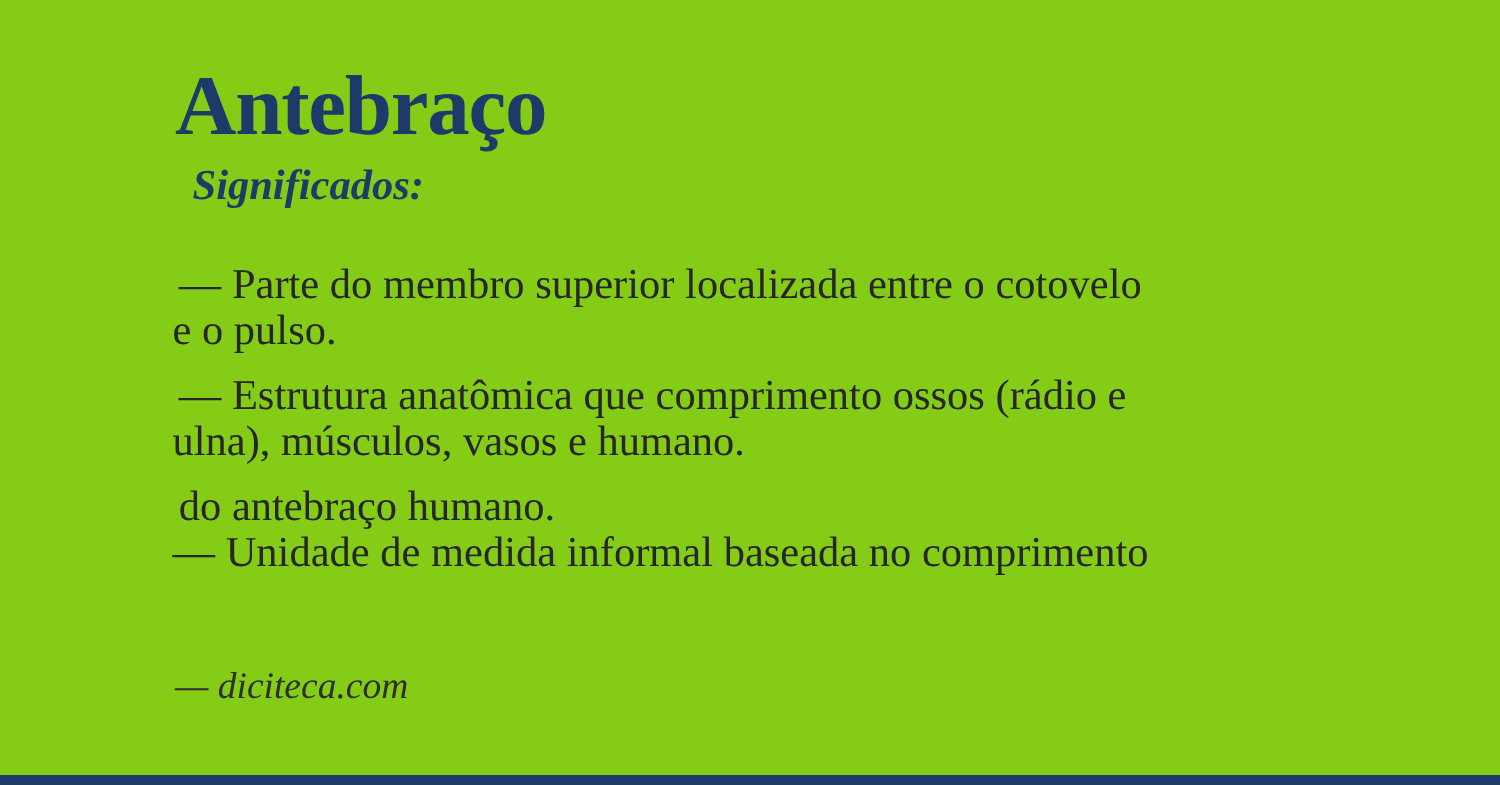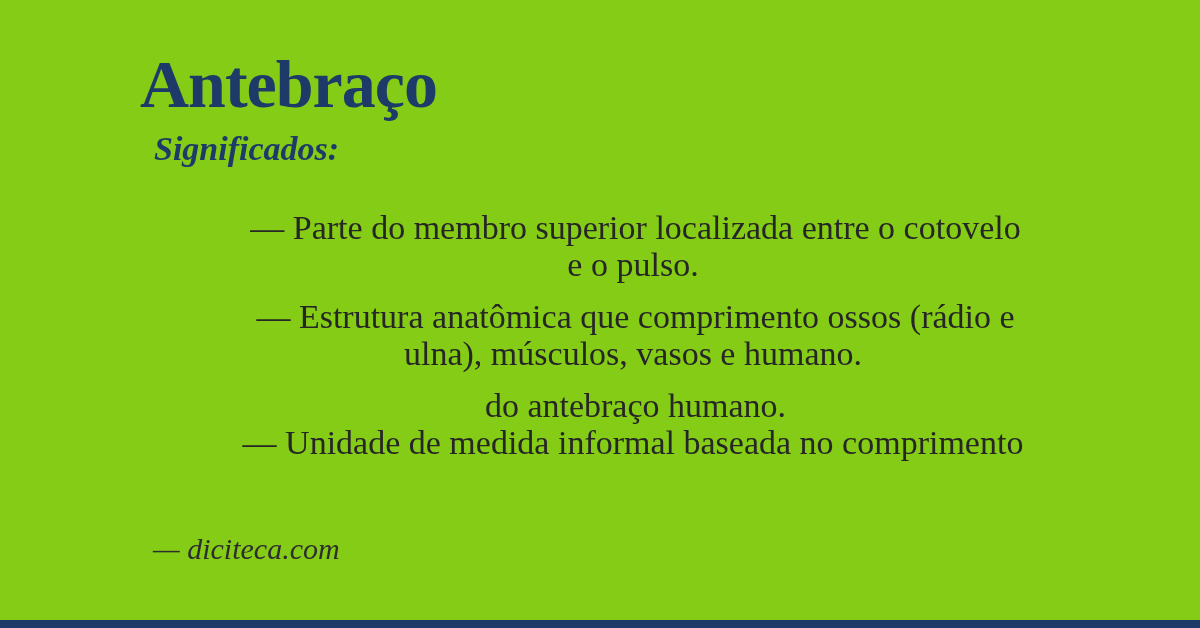--- a/index.html
+++ b/index.html
@@ -38,37 +38,36 @@
     font-style: italic;
     line-height: 1.1;
     color: #1e3a68;
   }
   .definitions {
     position: absolute;
     left: 138px;
     top: 209px;
     width: 990px;
     color: #262626;
-    text-align: center;
   }
   .definition-item {
     margin: 0 0 15px 0;
     font-size: 34px;
     line-height: 37px;
     font-weight: 400;
   }
   .definition-line {
     white-space: nowrap;
   }
   .definition-line:first-child {
     padding-left: 5px; 
   }
   .footer {
     position: absolute;
-    left: 153px;
+    left: 140px;
     top: 532px;
     margin: 0;
     font-size: 30px;
     font-style: italic;
     font-weight: 400;
     color: #2e2e2e;
   }
   .bottom-accent-bar {
     position: absolute;
     left: 0;

